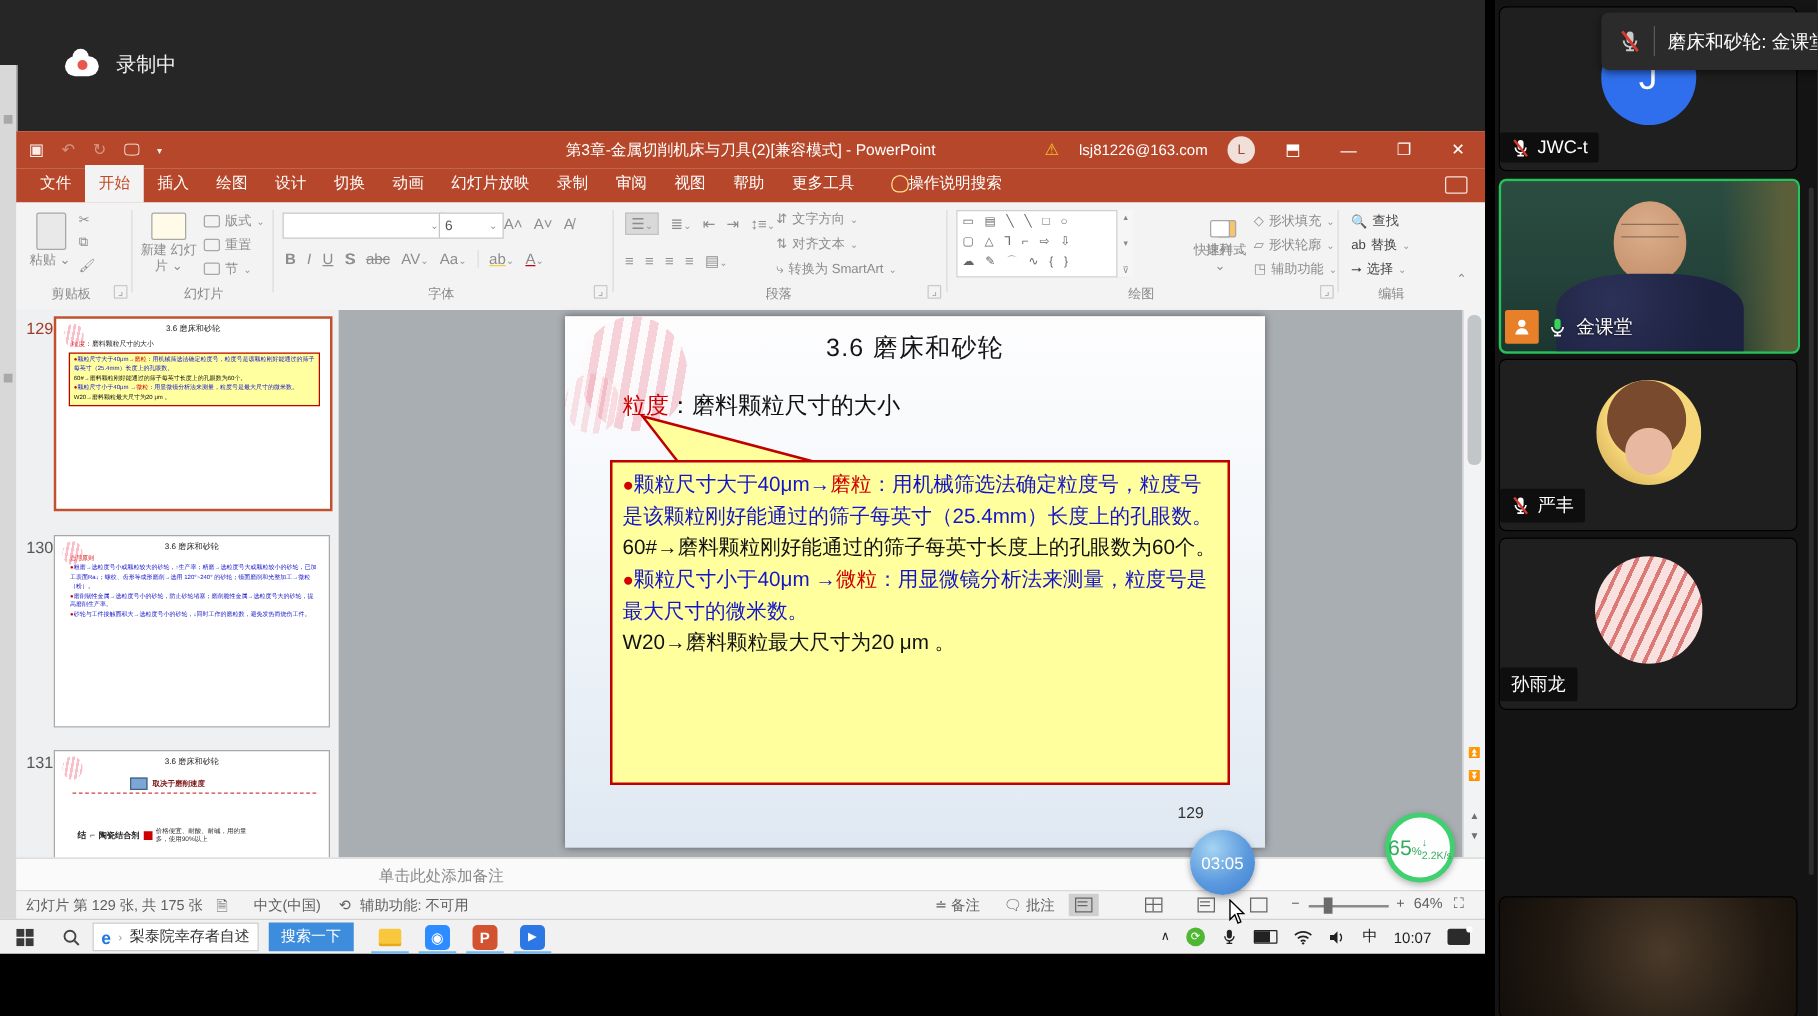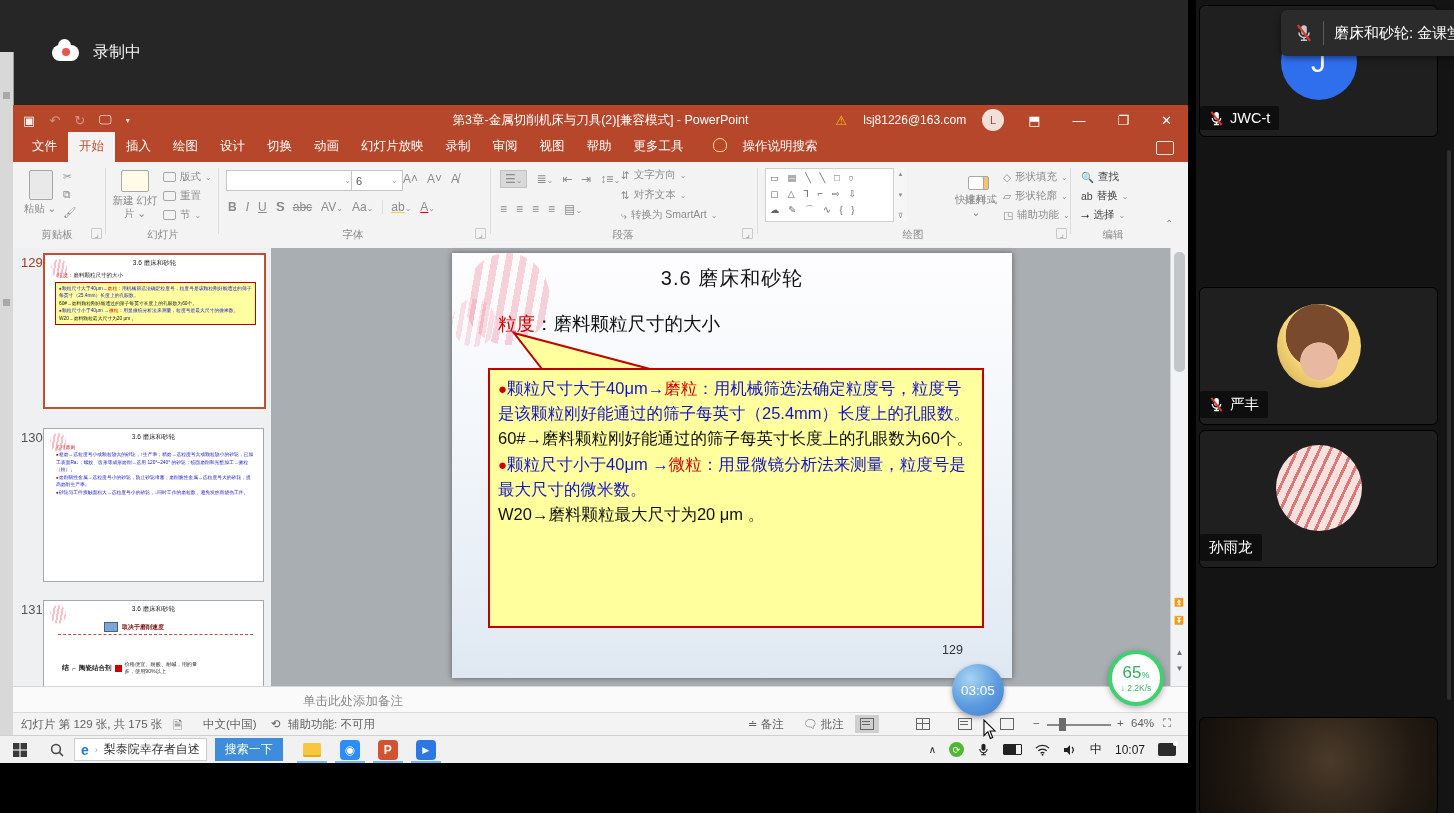--- a/index.html
+++ b/index.html
@@ -23,21 +23,21 @@
            font-size:12.5px;color:#fff;pointer-events:none;}
   .t-right{right:8px;top:0;height:30px;display:flex;align-items:center;gap:16px;font-size:12px;color:#fff;}
   .warn{color:#f7c325;font-size:13px;}
   .avatarL{width:22px;height:22px;border-radius:50%;background:#f1e0da;color:#9c4632;display:flex;
            align-items:center;justify-content:center;font-size:11px;}
   .winbtn{font-size:13px;color:#fff;padding:0 8px;}
   
   .tabrow{left:0;top:30px;width:1175px;height:27px;background:#b7472a;display:flex;align-items:flex-end;}
   .tab{color:#fff;font-size:12.5px;padding:6px 11px 7px;white-space:nowrap;}
   .tab.active{background:#f3f3f3;color:#c24b29;}
-  .tellme{color:#fff;font-size:12.5px;display:flex;align-items:flex-start;gap:16px;margin-left:18px;padding-bottom:7px;}
+  .tellme{color:#fff;font-size:12.5px;display:flex;align-items:center;gap:0;margin-left:18px;padding-bottom:7px;}
   .bulb{width:12px;height:12px;border:1.4px solid #ffe08a;border-radius:50% 50% 40% 40%;display:inline-block;}
   .tab-note{position:absolute;right:14px;top:36px;width:16px;height:12px;border:1.4px solid rgba(255,255,255,.85);border-radius:2px;}
   
   .ribbon{left:0;top:57px;width:1175px;height:86px;background:#f3f3f3;border-bottom:1px solid #d8d8d8;color:#5c5c5c;}
   .gsep{position:absolute;top:6px;width:1px;height:66px;background:#dcdcdc;}
   .glabel{position:absolute;top:66px;font-size:10.5px;color:#8a8a8a;text-align:center;}
   .launch{position:absolute;top:66px;font-size:9px;color:#9a9a9a;border:1px solid #c9c9c9;width:9px;height:9px;
           display:flex;align-items:center;justify-content:center;border-radius:1px;}
   .rbig{position:absolute;font-size:10.5px;color:#8c8c8c;text-align:center;line-height:1.25;}
   .rsmall{position:absolute;font-size:10.5px;color:#8c8c8c;white-space:nowrap;display:flex;align-items:center;gap:4px;}
@@ -124,21 +124,21 @@
          display:flex;align-items:center;gap:10px;padding-left:14px;overflow:hidden;color:#fff;font-size:15px;
          box-shadow:0 2px 6px rgba(0,0,0,.5);}
   .vdiv{width:1px;height:24px;background:#5a5a5a;}
   .toasttext{white-space:nowrap;}
   .p-scroll{left:1447px;top:150px;width:4px;height:550px;background:#2e2e2e;border-radius:2px;}
   
   .timer{left:952px;top:664px;width:52px;height:52px;border-radius:50%;color:#fff;font-size:13.5px;
          background:radial-gradient(circle at 35% 28%,#a6d4f2,#5b9ade 55%,#3f7fd0);display:flex;
          align-items:center;justify-content:center;box-shadow:0 2px 5px rgba(0,0,0,.35);}
   .net{left:1108px;top:650px;width:56px;height:56px;border-radius:50%;background:#fdfefd;
-       border:4px solid #3fd16f;box-sizing:border-box;display:flex;flex-direction:column;align-items:center;
+       border:4px solid #3fd16f;box-sizing:border-box;display:flex;flex-direction:row;align-items:center;
        justify-content:center;box-shadow:0 2px 6px rgba(0,0,0,.3);}
   .net .pct{color:#2fae5b;font-size:17px;line-height:1;}
   .net .pct small{font-size:9px;}
   .net .spd{color:#3fae66;font-size:8.5px;margin-top:2px;}
   .micico{flex:0 0 auto;}
 </style>
 </head>
 <body>
 
 <svg width="0" height="0" style="position:absolute">
@@ -484,20 +484,40 @@
     <div class="tile" style="top:5px;height:130px">
       <div class="avat" style="top:18px;width:76px;height:76px;background:#2f6fed;color:#fff;display:flex;align-items:center;justify-content:center;font-size:30px">J</div>
       <div class="namechip">
         <svg class="micico" width="15" height="15" viewBox="0 0 16 16" style="color:#fff">
             <use href="#mic-off"></use>
           </svg>
         <span>JWC-t</span>
       </div>
     </div>
 
+    <div class="tile speaking" style="top:143px;height:136px;background:linear-gradient(180deg,#2b4d41 0%,#24433a 55%,#1b3630 100%)">
+      <div style="position:absolute;right:0;top:0;width:60px;height:100%;background:linear-gradient(90deg,transparent,#5a5f3a 80%)"></div>
+      <div style="position:absolute;left:50%;top:16px;transform:translateX(-50%);width:58px;height:64px;border-radius:50% 50% 46% 46%;background:radial-gradient(circle at 45% 35%,#dcae8b,#c08c66)"></div>
+      <div style="position:absolute;left:50%;top:34px;transform:translateX(-50%);width:46px;height:9px;border-top:1.5px solid #6b5a4c;border-bottom:1.5px solid #6b5a4c;opacity:.7"></div>
+      <div style="position:absolute;left:50%;top:74px;transform:translateX(-50%);width:150px;height:70px;border-radius:40% 40% 0 0;background:radial-gradient(circle at 30% 30%,#2c3158,#1d2240 70%)"></div>
+      <div style="position:absolute;left:3px;bottom:6px;display:flex;align-items:center;gap:7px">
+        <span class="pbadge">
+          <svg width="15" height="15" viewBox="0 0 16 16" style="color:#fff">
+              <use href="#person"></use>
+            </svg>
+        </span>
+        <svg class="micico" width="16" height="16" viewBox="0 0 16 16" style="color:#fff">
+          <rect x="5.5" y="1" width="5" height="8.5" rx="2.5" fill="#35d657"></rect>
+          <path d="M3.5 7.5a4.5 4.5 0 0 0 9 0" fill="none" stroke="#fff" stroke-width="1.4"></path>
+          <line x1="8" y1="12" x2="8" y2="14.2" stroke="#fff" stroke-width="1.4"></line>
+          <line x1="5.2" y1="14.4" x2="10.8" y2="14.4" stroke="#fff" stroke-width="1.4"></line>
+        </svg>
+        <span style="color:#fff;font-size:15px;text-shadow:0 1px 2px rgba(0,0,0,.8)">金课堂</span>
+      </div>
+    </div>
 
     <div class="tile" style="top:287px;height:136px">
       <div class="avat" style="top:16px;width:84px;height:84px;background:
            radial-gradient(circle at 50% 68%,#e8b9a0 0 26%,transparent 27%),
            radial-gradient(circle at 48% 38%,#7a4a2e 0 46%,transparent 47%),
            radial-gradient(circle at 70% 30%,#f5d678 0 60%,#caa14c 100%)"></div>
       <div class="namechip">
         <svg class="micico" width="15" height="15" viewBox="0 0 16 16" style="color:#fff">
             <use href="#mic-off"></use>
           </svg>

